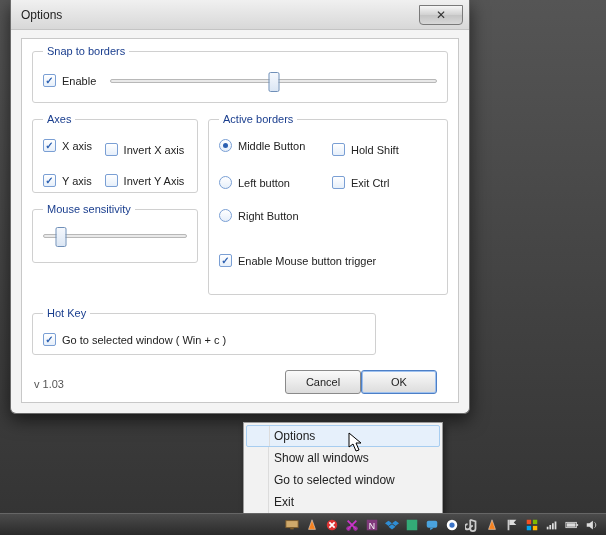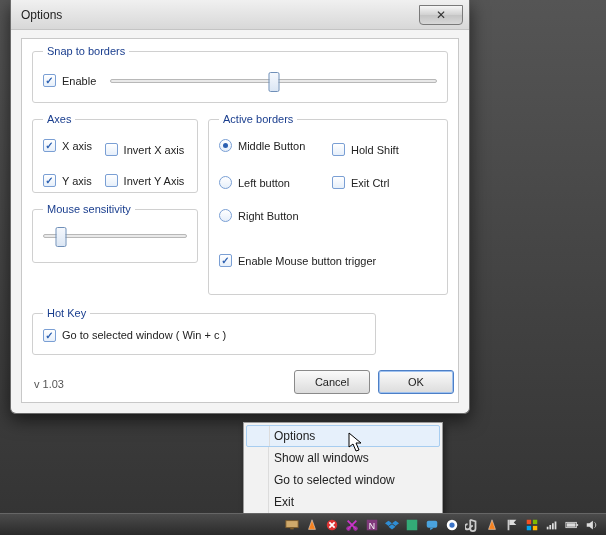--- a/index.html
+++ b/index.html
@@ -114,32 +114,32 @@
   #snap-slider-wrap { flex: 1; display: flex; align-items: center; }
 
   #axes-grid { display: grid; grid-template-columns: auto auto; column-gap: 10px; row-gap: 10px; text-align: center; }
 
   #active-cols { display: grid; grid-template-columns: 1fr 1fr; row-gap: 12px; column-gap: 8px; }
   #active-trigger { margin-top: 32px; }
 
   #sens-slider-wrap { display: flex; align-items: center; height: 22px; }
   #sens-slider-wrap .slider-track { width: 100%; }
 
-  #hotkey-row { display: flex; align-items: flex-start; height: 100%; }
+  #hotkey-row { display: flex; align-items: flex-end; height: 100%; }
 
   .version {
     position: absolute;
     left: 12px; bottom: 12px;
     color: #555; font-size: 11px;
   }
 
   .btnbar {
     position: absolute;
-    right: 4px; bottom: 8px;
-    display: flex; gap: 8px;
+    right: 21px; bottom: 8px;
+    display: flex; 
   }
   .btn {
     min-width: 76px; height: 24px;
     border: 1px solid #8a8a8a;
     border-radius: 3px;
     background: linear-gradient(to bottom,#fafafa,#dcdcdc);
     display: flex; align-items: center; justify-content: center;
     font-size: 11px;
   }
   .btn.default { border-color: #4d7fc6; box-shadow: 0 0 0 1px #9ec1ef inset; }

